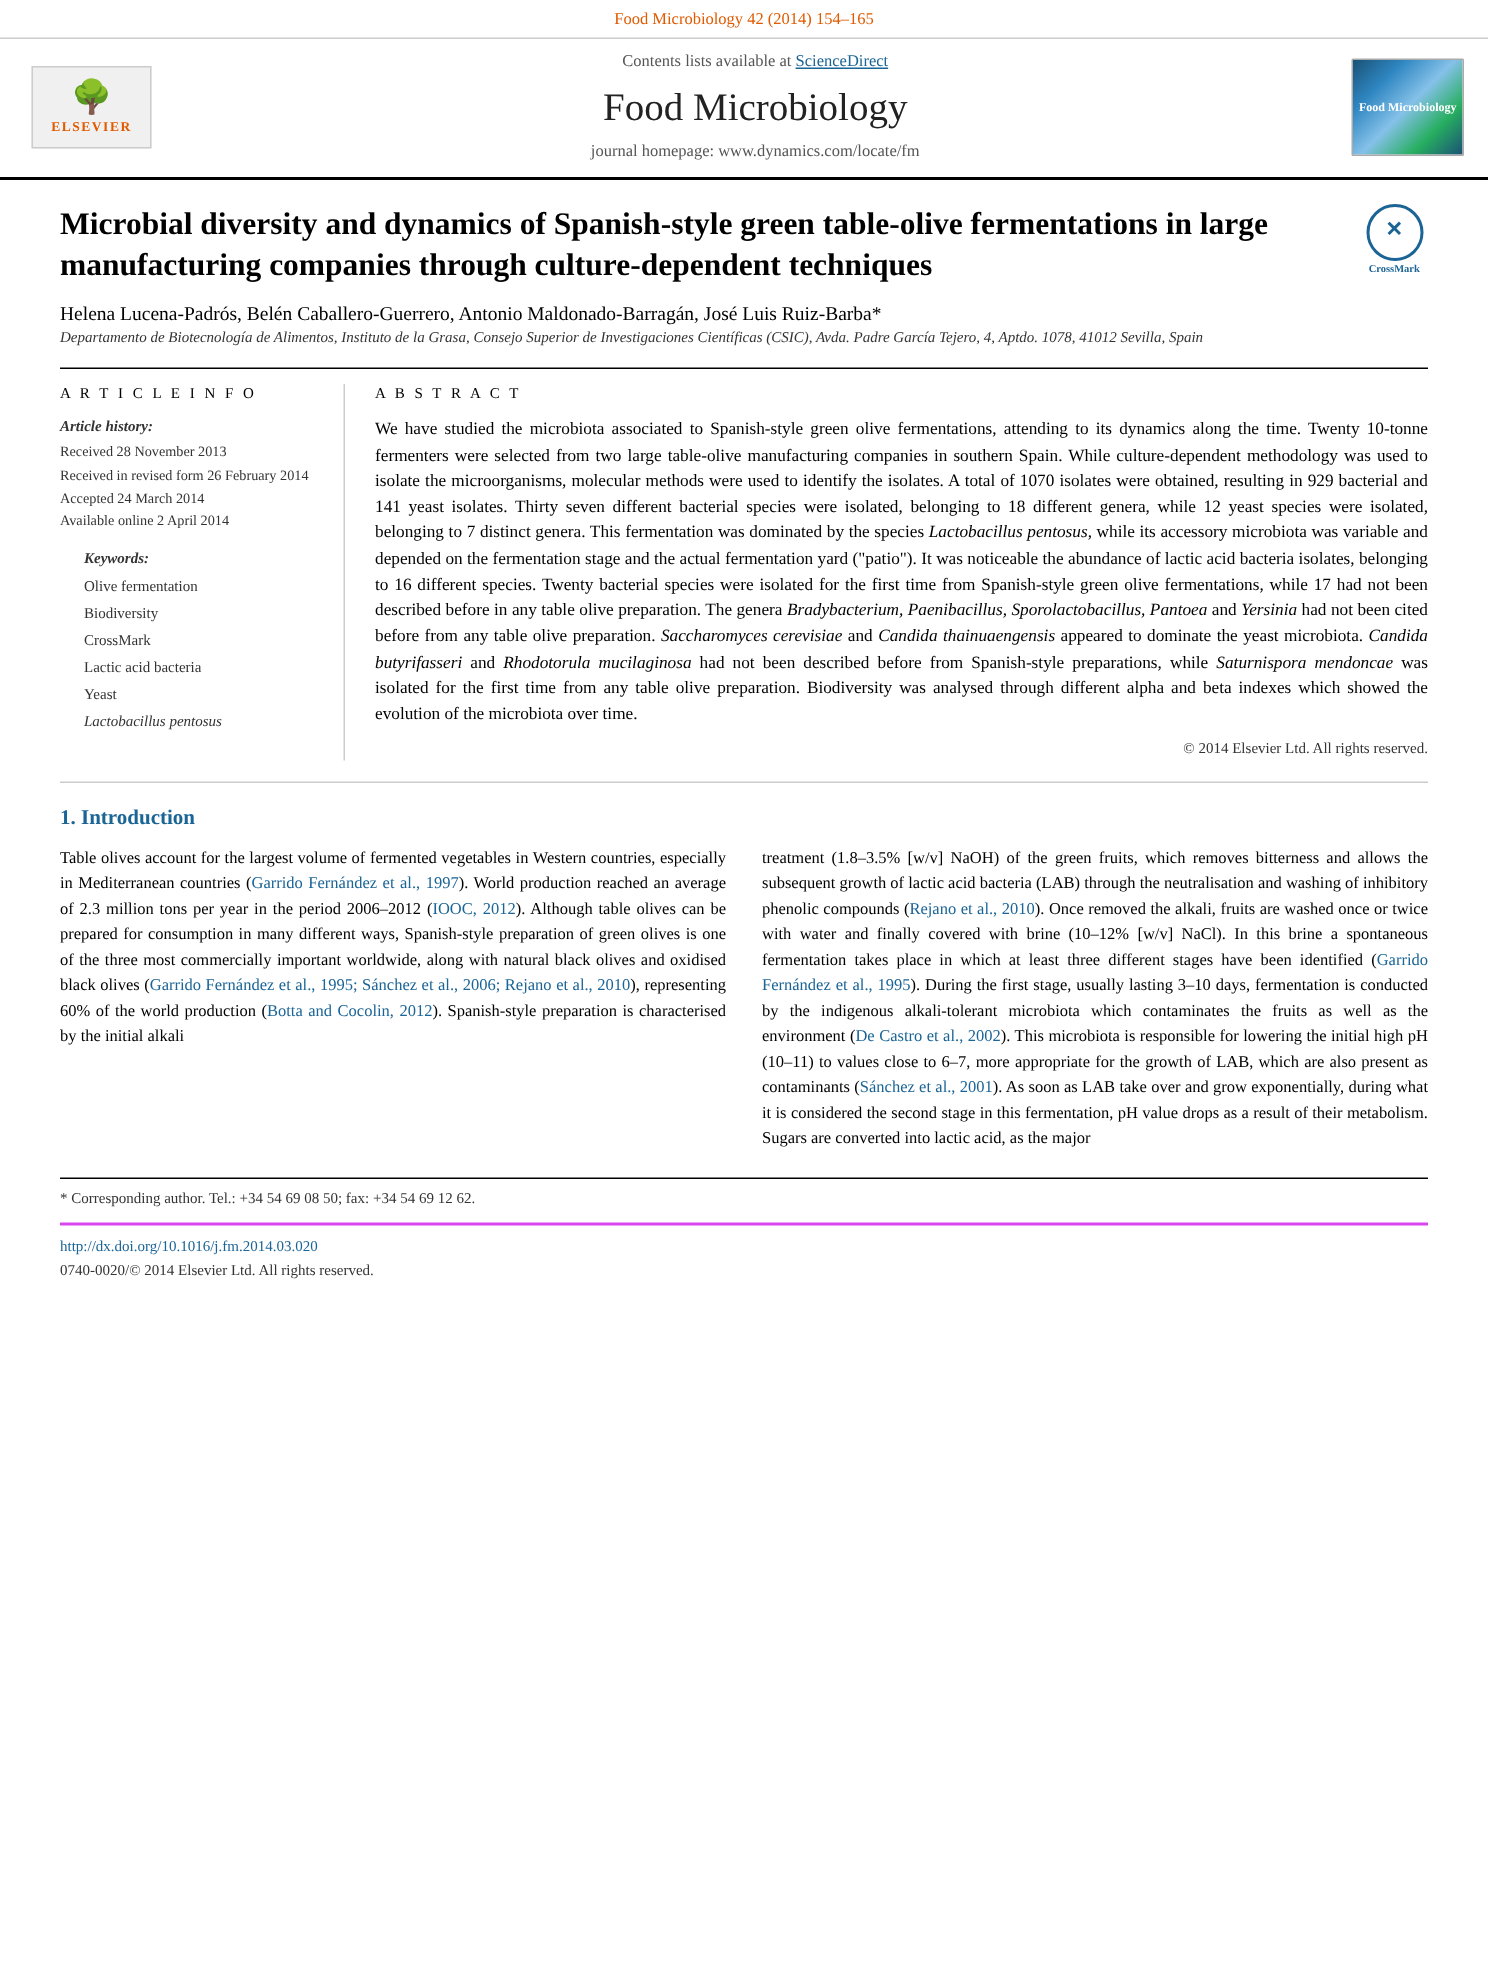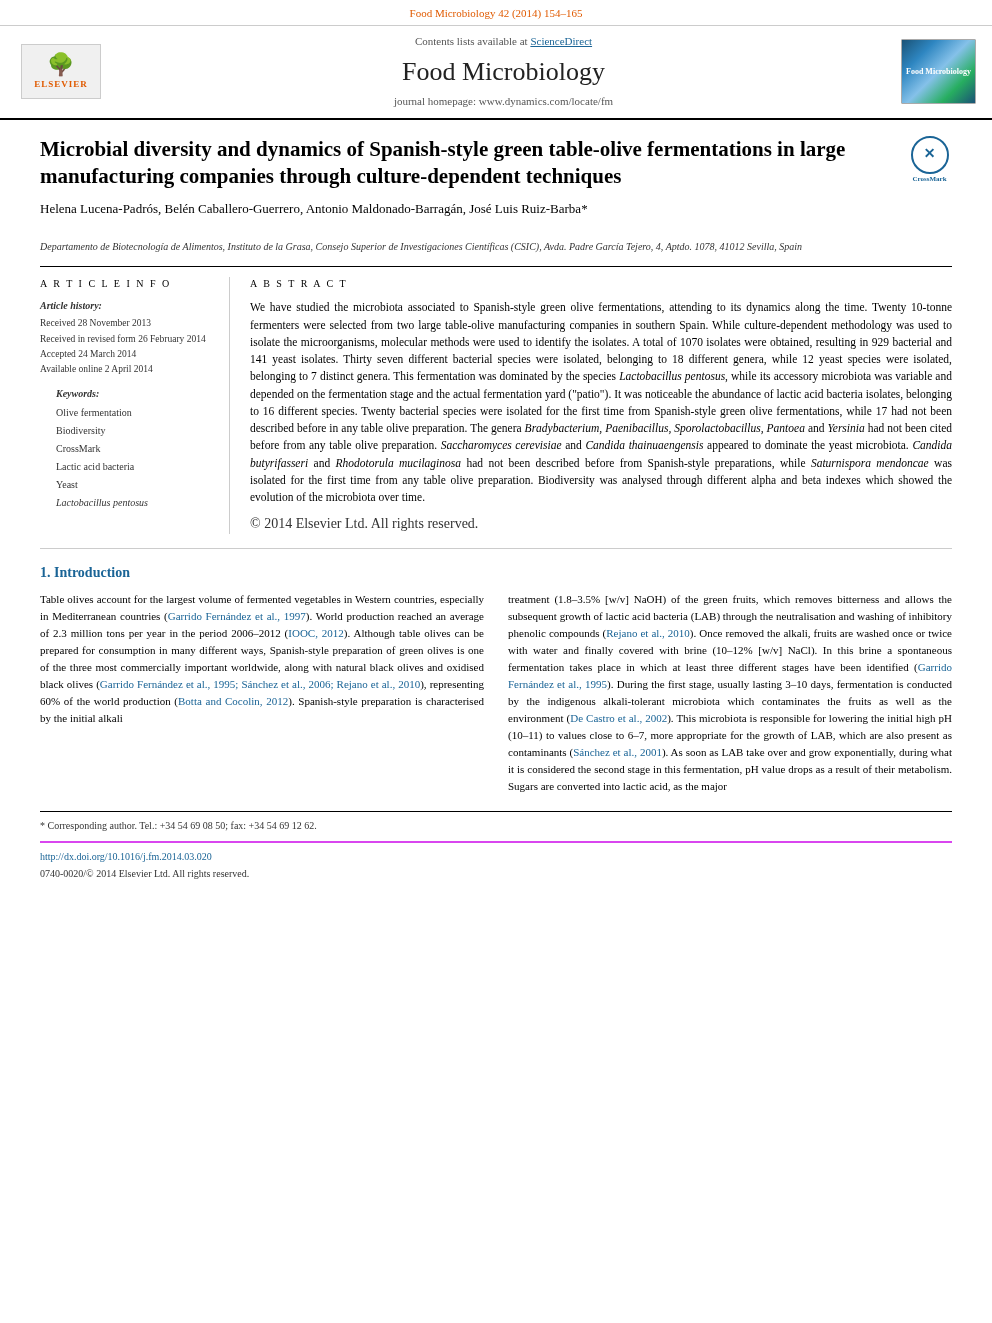--- a/index.html
+++ b/index.html
@@ -103,21 +103,21 @@
     }
     .crossmark {
       position: absolute;
       right: 0;
       top: 0;
       width: 45px;
       height: 45px;
     }
     .authors {
       font-size: 13px;
-      margin-bottom: 22px;
+      margin-bottom: 1px;
       color: #000;
     }
     .affiliation {
       font-size: 10px;
       font-style: italic;
       color: #333;
       margin-bottom: 12px;
       line-height: 1.4;
     }
     .divider {
@@ -188,21 +188,22 @@
     .abstract-text {
       font-size: 11.5px;
       line-height: 1.5;
       color: #000;
       text-align: justify;
     }
     .abstract-text .italic {
       font-style: italic;
     }
     .copyright {
-      font-size: 14px;
+      text-align: right;
+      font-size: 10px;
       margin-top: 8px;
       color: #333;
     }
     .full-divider {
       border: none;
       border-top: 1px solid #ccc;
       margin: 14px 0;
     }
     .intro-section {
       margin-top: 10px;

